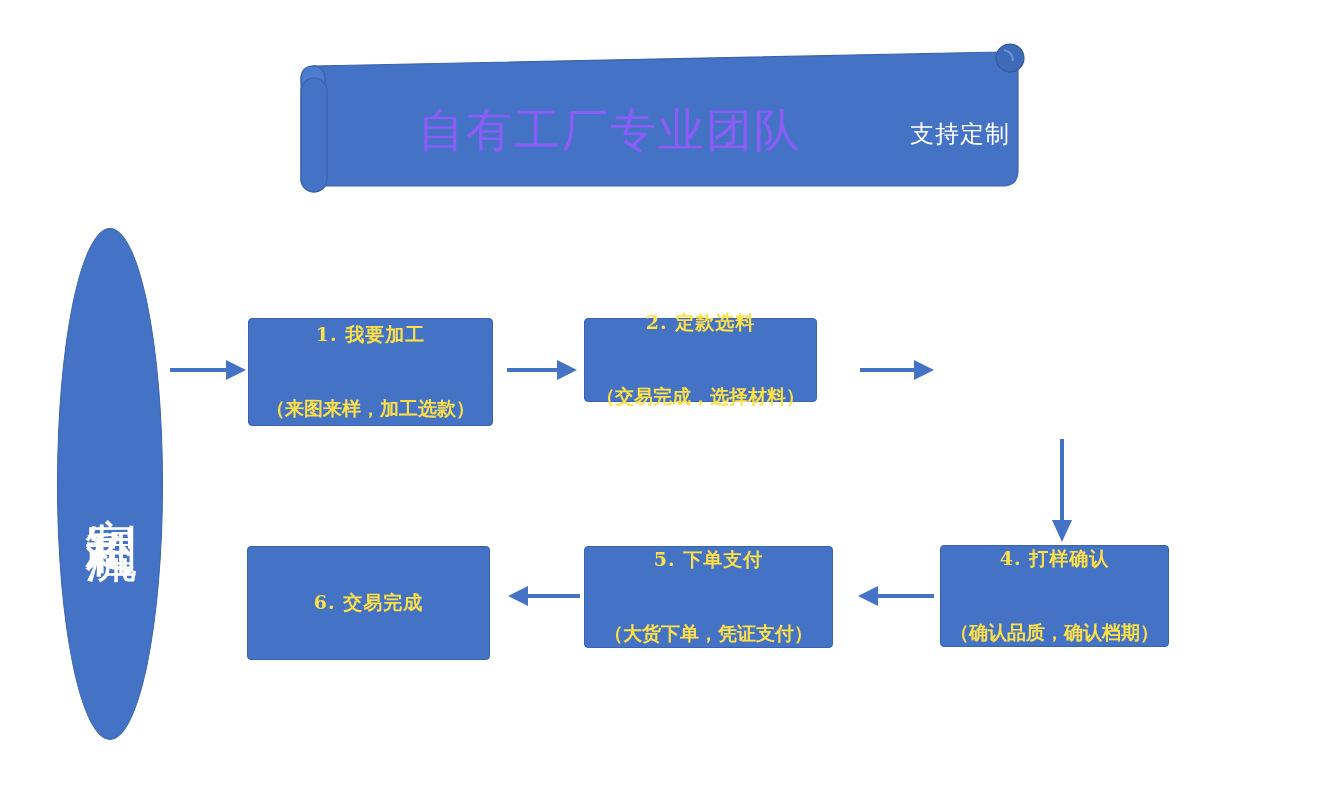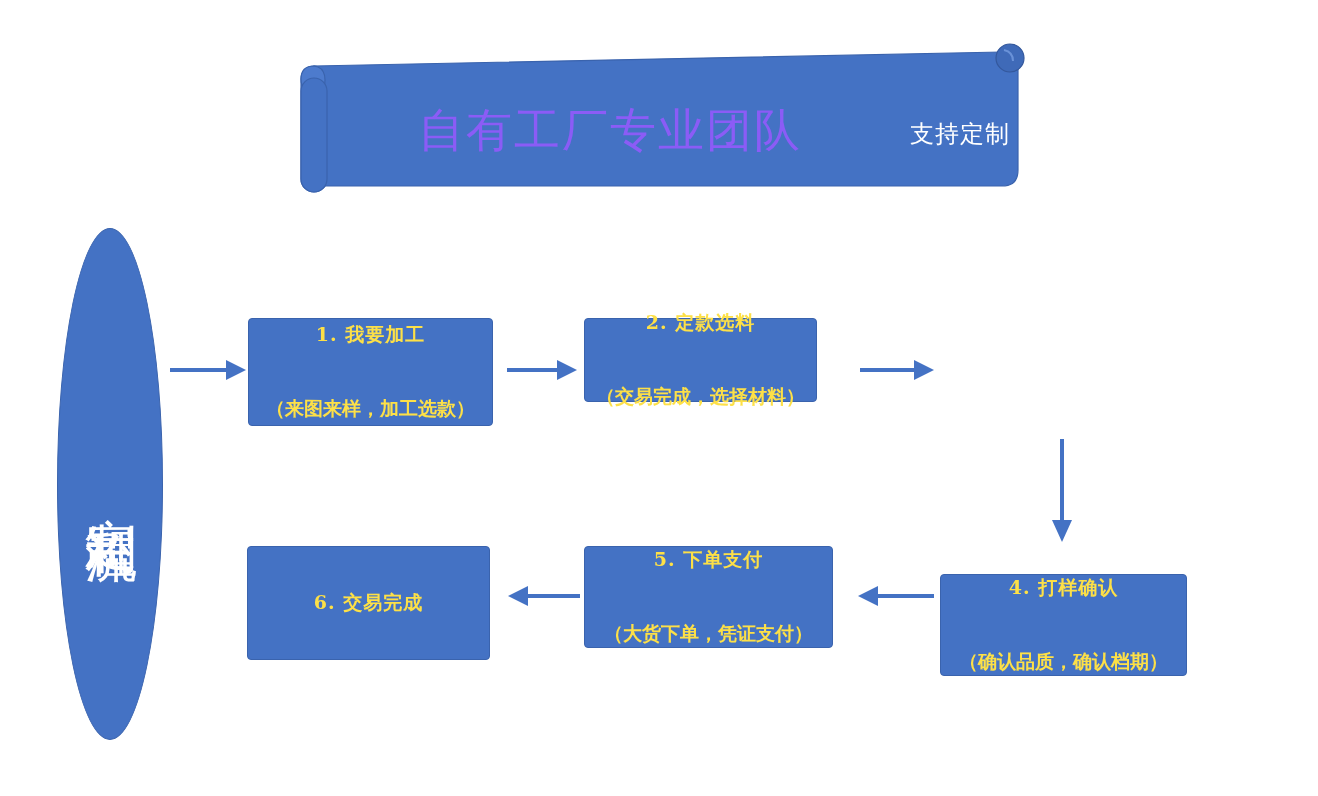--- a/index.html
+++ b/index.html
@@ -130,21 +130,21 @@
   .pbox .line2 {
     font-size: 19px;
     line-height: 1.35;
     letter-spacing: 0px;
     white-space: nowrap;
   }
 
   #box-1 { left: 248px; top: 318px; width: 245px; height: 108px; }
   #box-2 { left: 584px; top: 318px; width: 233px; height: 84px; }
   #box-3 { left: 940px; top: 318px; width: 247px; height: 108px; }
-  #box-4 { left: 940px; top: 574px; width: 247px; height: 102px; text-align: center; }
+  #box-4 { left: 940px; top: 545px; width: 229px; height: 102px; text-align: center; }
   #box-5 { left: 584px; top: 546px; width: 249px; height: 102px; }
   #box-6 { left: 247px; top: 546px; width: 243px; height: 114px; }
 
   
   .arrow {
     position: absolute;
   }
 </style>
 </head>
 <body>

